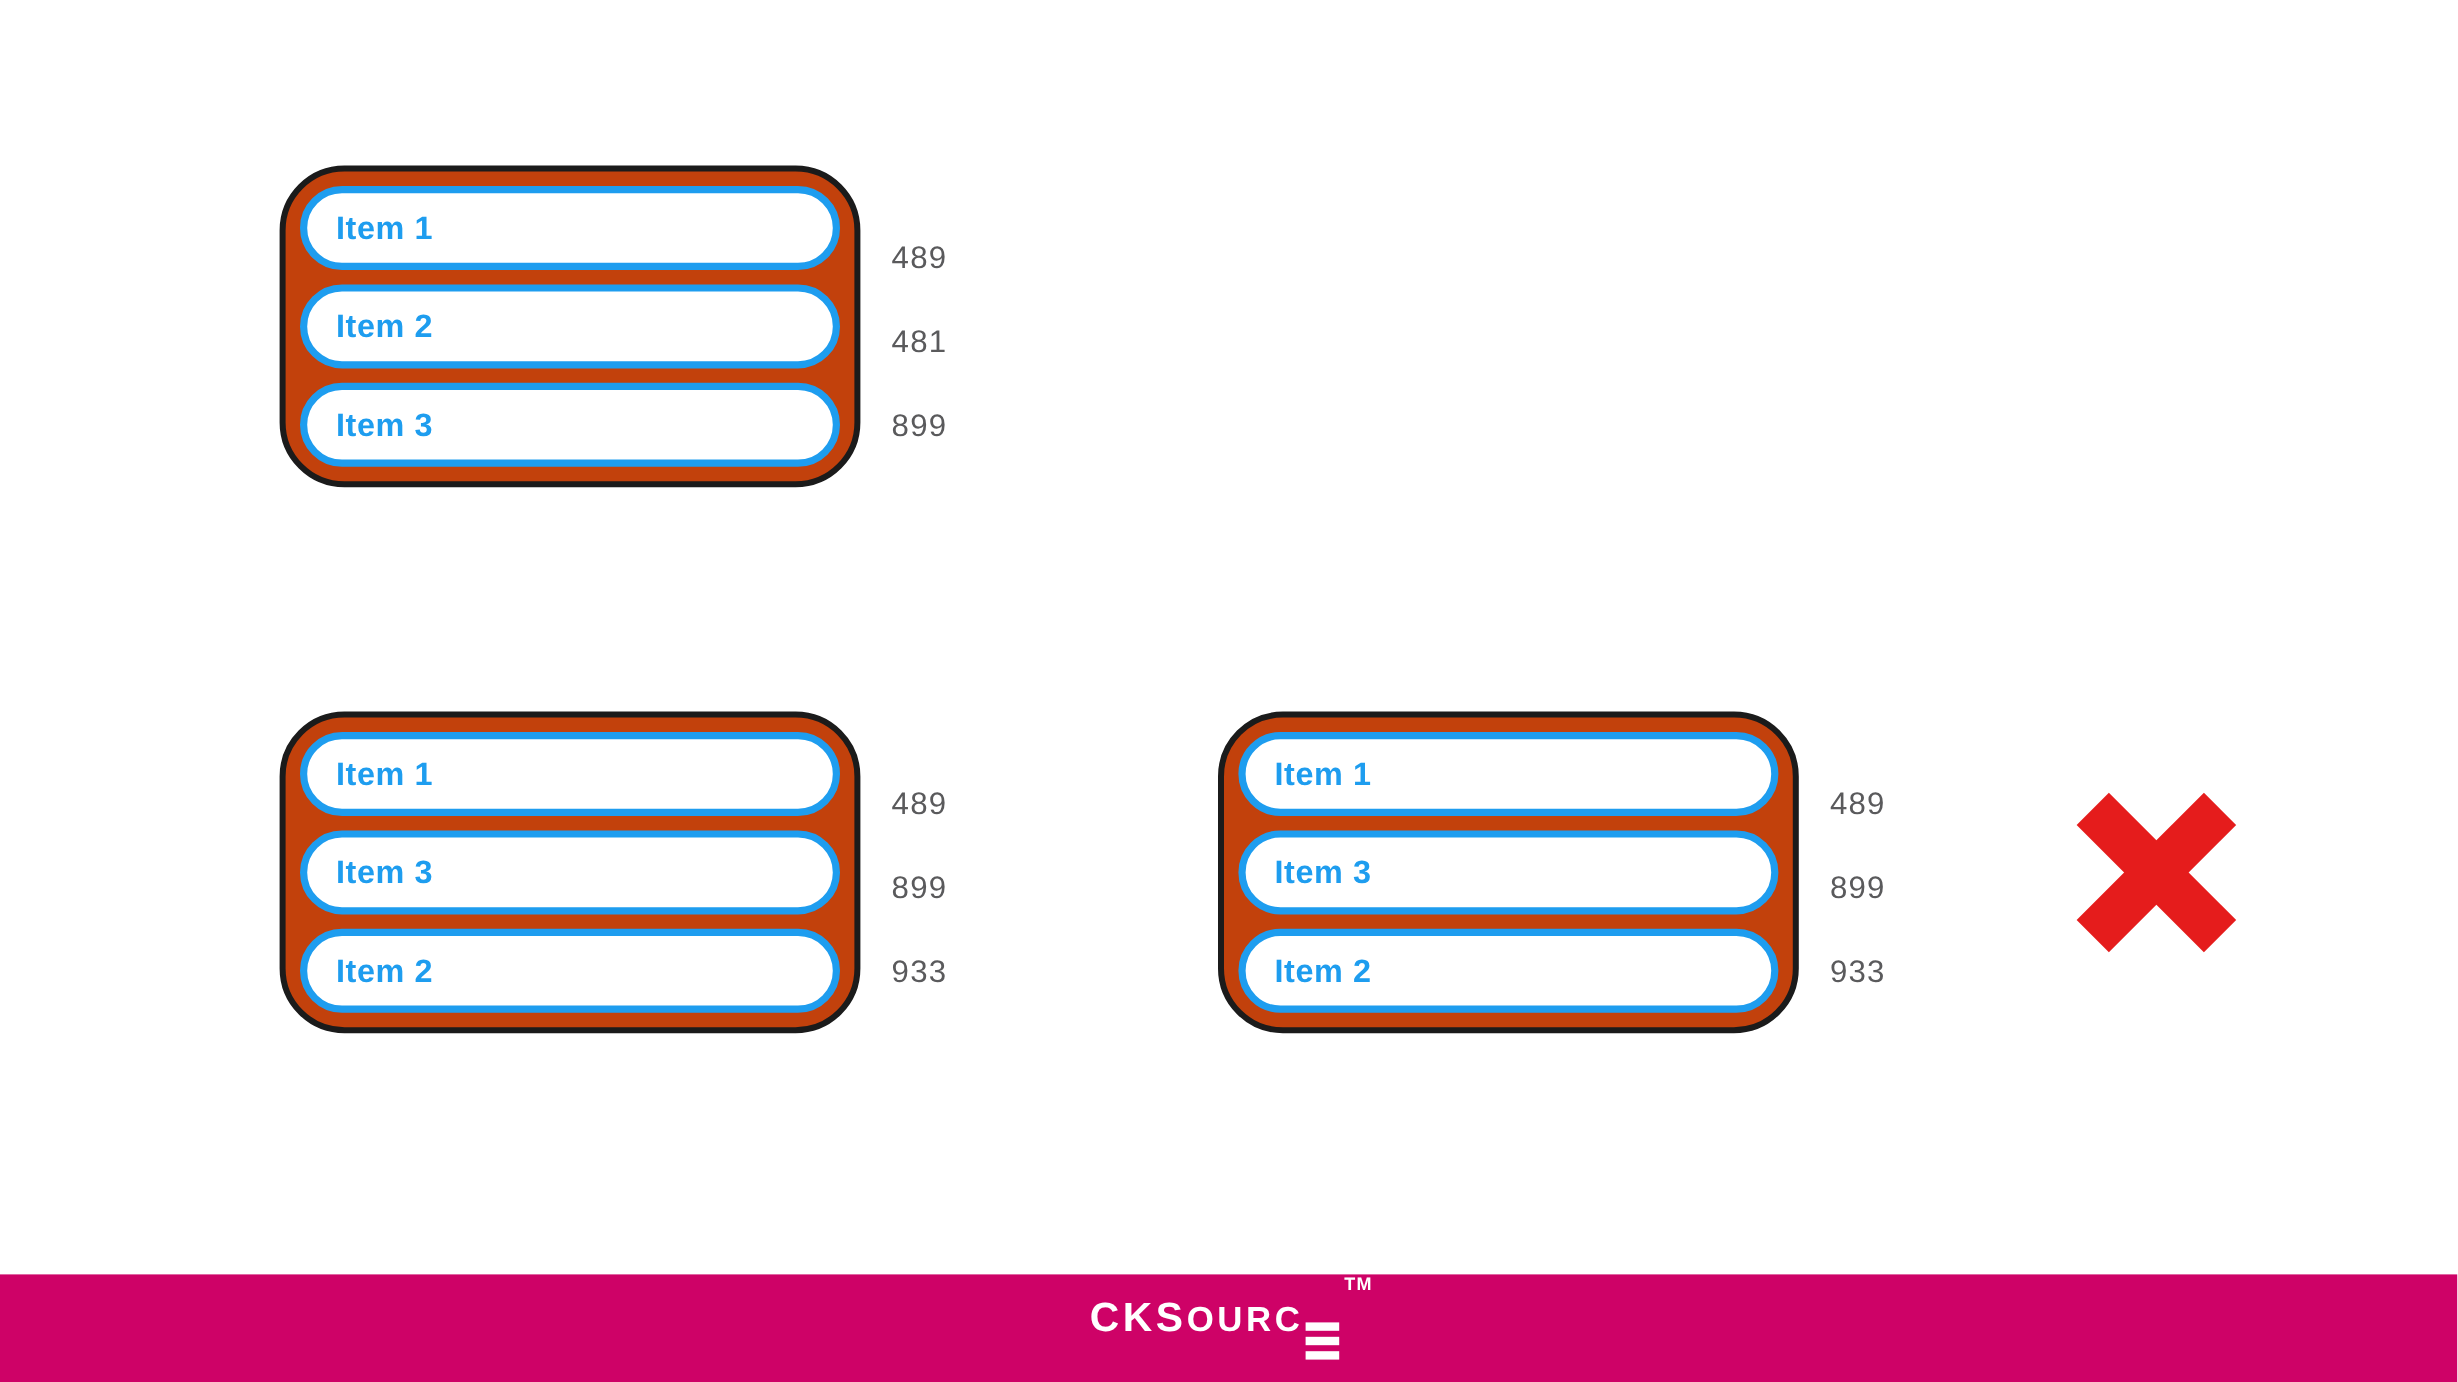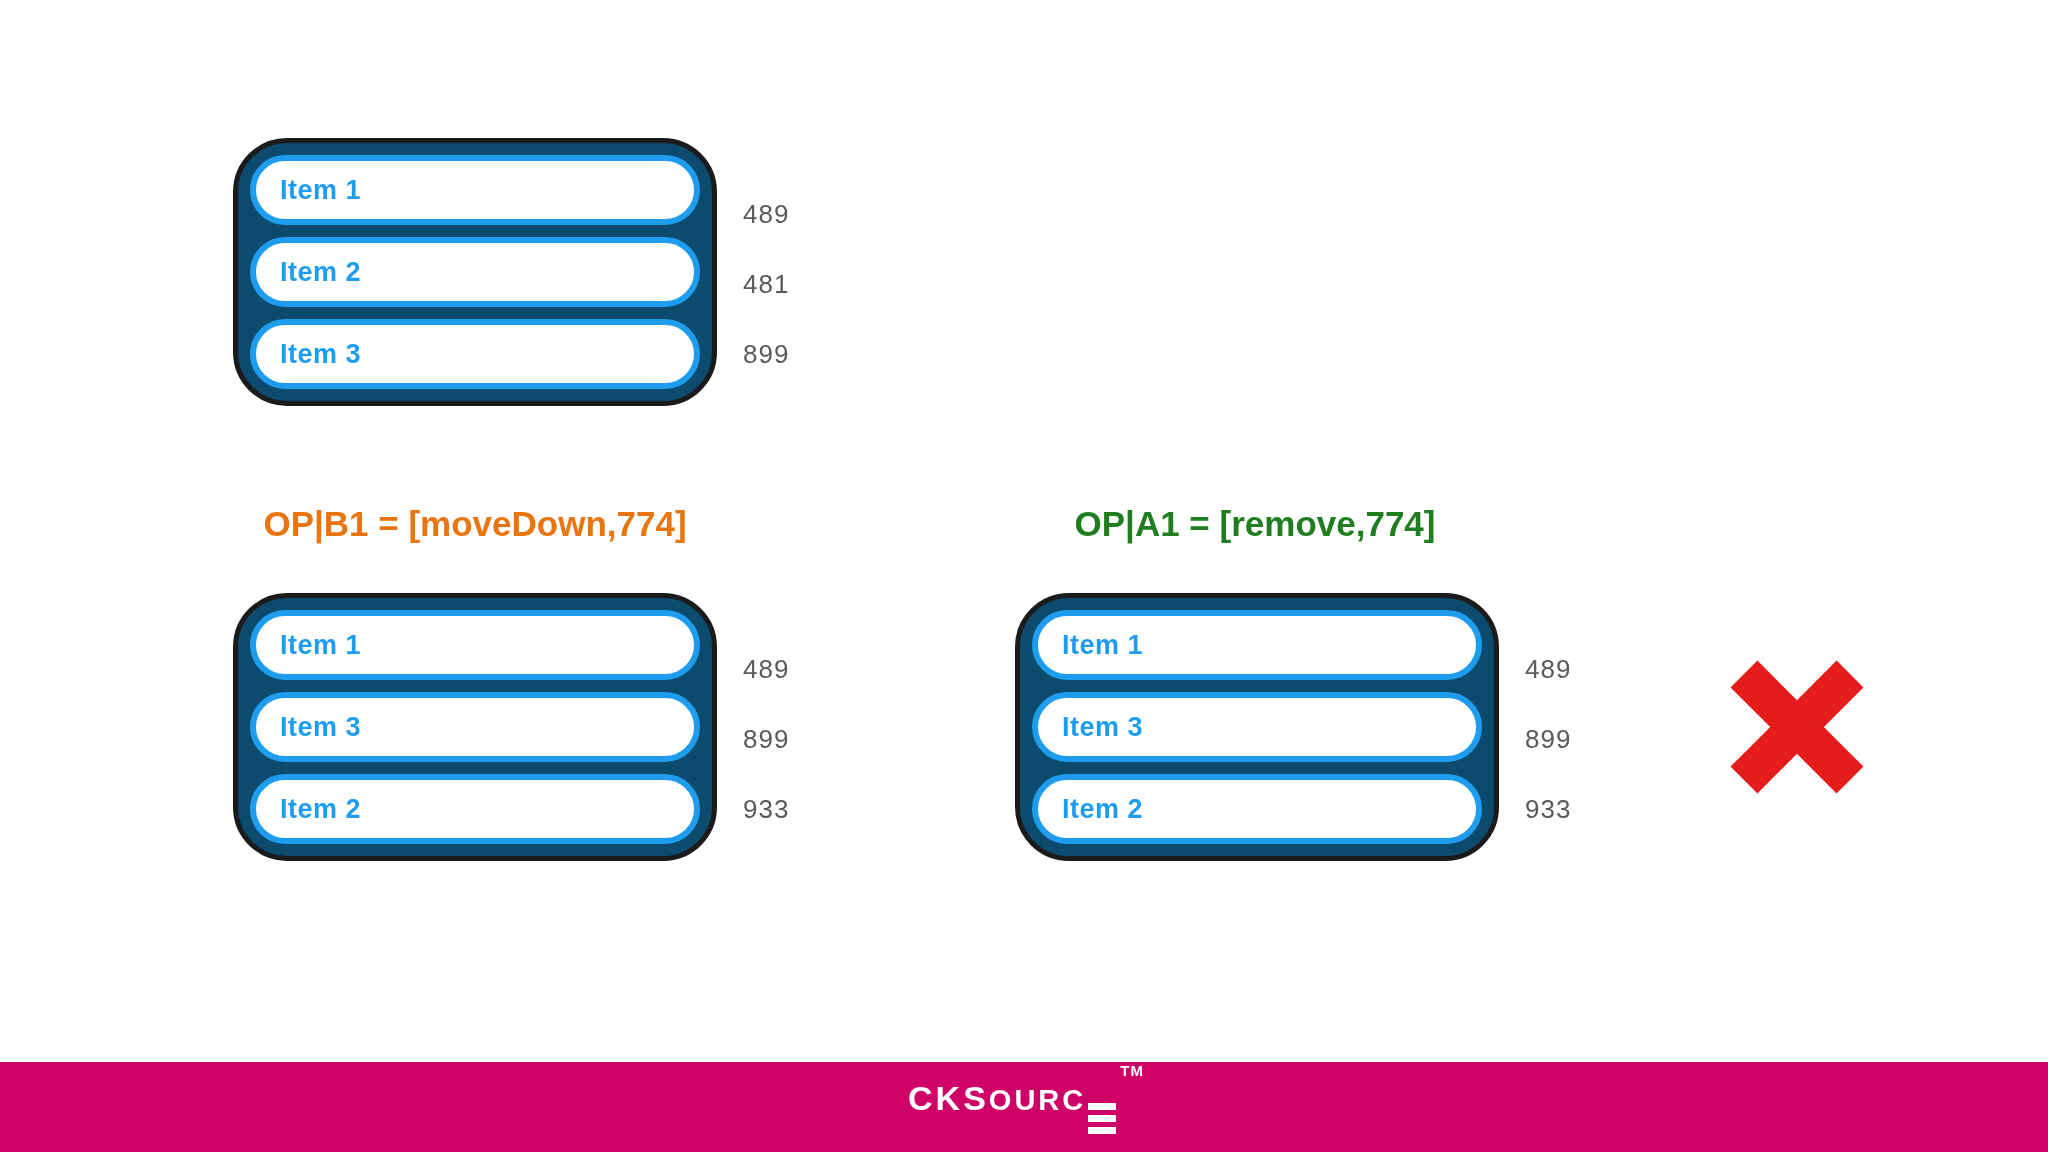--- a/index.html
+++ b/index.html
@@ -3,21 +3,21 @@
 <meta charset="utf-8">
 <style>
   html,body{margin:0;padding:0;background:#ffffff;}
   .stage{
     position:relative;width:2048px;height:1152px;background:#ffffff;overflow:hidden;
     font-family:"Liberation Sans", sans-serif;
   }
   
   .group{position:absolute;display:flex;align-items:flex-start;}
   .sketch-box{
-    box-sizing:border-box;width:484px;height:268px;background:#0c4a6e;
+    box-sizing:border-box;width:484px;height:268px;background:#c2410c;
     border:5px solid #1b1b1b;border-radius:54px;
     padding:12px;display:flex;flex-direction:column;justify-content:space-between;
   }
   .pill{
     box-sizing:border-box;height:70px;background:#ffffff;
     border:6px solid #1E9DEF;border-radius:38px;
     display:flex;align-items:center;padding-left:24px;
   }
   .pill .pill-label{
     color:#1E9DEF;font-size:27px;font-weight:bold;letter-spacing:.5px;
@@ -79,22 +79,20 @@
         <span class="pill-label">Item 3</span>
       </div>
     </div>
     <div class="values">
       <div class="value">489</div>
       <div class="value">481</div>
       <div class="value">899</div>
     </div>
   </div>
 
-  <div class="op-label orange" style="left:233px;top:504px;">OP|B1 = [moveDown,774]</div>
-  <div class="op-label green" style="left:1013px;top:504px;">OP|A1 = [remove,774]</div>
 
   <div class="group" style="left:233px;top:593px;">
     <div class="sketch-box">
       <div class="pill">
         <span class="pill-label">Item 1</span>
       </div>
       <div class="pill">
         <span class="pill-label">Item 3</span>
       </div>
       <div class="pill">

